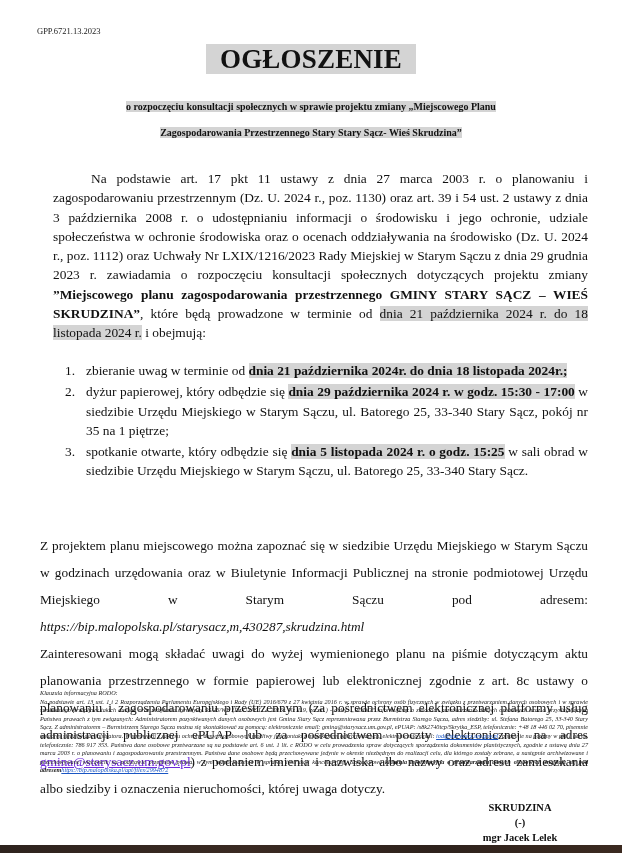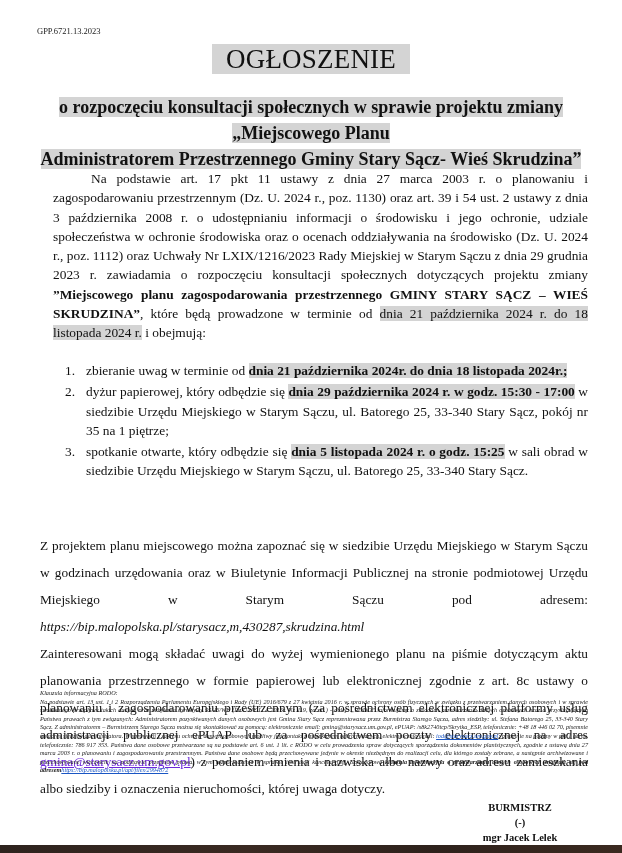--- a/index.html
+++ b/index.html
@@ -1,22 +1,22 @@
 <!DOCTYPE html>
 <html><head>
 <meta charset="utf-8">
 <style>
   html, body { margin: 0; padding: 0; background: #ffffff; }
   body { width: 622px; height: 853px; position: relative; overflow: hidden;
          font-family: "Liberation Serif", "DejaVu Serif", serif; color: #111; }
   .page { position: absolute; left: 0; top: 0; width: 500px; height: 845px; background: #fff; }
   .ref { position: absolute; left: 37px; top: 26px; font-size: 8.5px; color: #222; }
   .title { position: absolute; left: 0; width: 622px; top: 44px; text-align: center; }
-  .title span { display: inline-block; font-weight: normal; font-size: 27px; background: #d4d4d4; padding: 0 14px; letter-spacing: 0.2px; line-height: 30px; }
-  .subtitle { position: absolute; left: 30px; width: 562px; top: 94px; text-align: center; font-weight: bold; font-size: 18px; line-height: 26px; }
+  .title span { display: inline-block; font-weight: bold; font-size: 27px; background: #d4d4d4; padding: 0 14px; letter-spacing: 0.2px; line-height: 30px; }
+  .subtitle { position: absolute; left: 30px; width: 562px; top: 94px; text-align: center; font-weight: bold; font-size: 10px; line-height: 26px; }
   .hl { background: #d4d4d4; }
   .body-par { position: absolute; left: 53px; width: 535px; font-size: 13.4px; line-height: 19.3px; text-align: justify; }
   .indent { text-indent: 38px; }
   .list { position: absolute; left: 53px; width: 535px; margin: 0; padding: 0; list-style: none; font-size: 13.4px; line-height: 19.3px; }
   .list li { position: relative; padding-left: 33px; text-align: justify; margin-bottom: 2px; }
   .list .num { position: absolute; left: 12px; top: 0; }
   .par2 { position: absolute; left: 40px; width: 548px; top: 532px; font-size: 13.3px; line-height: 27px; text-align: justify; }
   .link { color: #6d28d9; text-decoration: underline; }
   .rodo { position: absolute; left: 40px; width: 548px; top: 689px; font-size: 6.2px; line-height: 8.6px; font-style: italic; text-align: justify; color: #222; }
   .rodo .smalllink { color: #1a56c4; text-decoration: underline; }
@@ -31,21 +31,21 @@
 <div class="page">
 
   <div class="ref">GPP.6721.13.2023</div>
 
   <div class="title">
     <span>OGŁOSZENIE</span>
   </div>
 
   <div class="subtitle">
     <span class="hl">o rozpoczęciu konsultacji społecznych w sprawie projektu zmiany „Miejscowego Planu</span><br>
-    <span class="hl">Administratorem Przestrzennego Gminy Stary Sącz- Wieś Skrudzina”</span>
+    <span class="hl">Zagospodarowania Przestrzennego Stary Stary Sącz- Wieś Skrudzina”</span>
   </div>
 
   <div class="body-par indent" style="top:169px;"><span>Na podstawie art. 17 pkt 11 ustawy z dnia 27 marca 2003 r. o planowaniu i zagospodarowaniu przestrzennym (Dz. U. 2024 r., poz. 1130) oraz art. 39 i 54 ust. 2 ustawy z dnia 3 października 2008 r. o udostępnianiu informacji o środowisku i jego ochronie, udziale społeczeństwa w ochronie środowiska oraz o ocenach oddziaływania na środowisko (Dz. U. 2024 r., poz. 1112) oraz Uchwały Nr LXIX/1216/2023 Rady Miejskiej w Starym Sączu z dnia 29 grudnia 2023 r. zawiadamia o rozpoczęciu konsultacji społecznych dotyczących projektu zmiany </span><b>”Miejscowego planu zagospodarowania przestrzennego GMINY STARY SĄCZ – WIEŚ SKRUDZINA”</b><span>, które będą prowadzone w terminie od </span><span class="hl">dnia 21 października 2024 r. do 18 listopada 2024 r.</span><span> i  obejmują:</span></div>
 
   <ul class="list" style="top:361px;">
     <li>
       <span class="num">1.</span>
       <span>zbieranie uwag w terminie od </span><b class="hl">dnia 21 października 2024r. do dnia 18 listopada 2024r.;</b><span></span>
     </li>
     <li>
@@ -56,19 +56,19 @@
       <span class="num">3.</span>
       <span>spotkanie otwarte, który odbędzie się </span><b class="hl">dnia 5 listopada 2024 r. o godz. 15:25</b><span> w  sali obrad w siedzibie Urzędu Miejskiego w Starym Sączu, ul. Batorego 25, 33-340 Stary Sącz.</span>
     </li>
   </ul>
 
   <div class="par2"><span>Z projektem planu miejscowego można zapoznać się w siedzibie Urzędu Miejskiego w Starym Sączu w godzinach urzędowania oraz w Biuletynie Informacji Publicznej na stronie podmiotowej Urzędu Miejskiego w Starym Sączu pod adresem: </span><i>https://bip.malopolska.pl/starysacz,m,430287,skrudzina.html</i><br><span>Zainteresowani mogą składać uwagi do wyżej wymienionego planu na piśmie dotyczącym aktu planowania przestrzennego w formie papierowej lub elektronicznej zgodnie z art. 8c ustawy o  planowaniu i zagospodarowaniu przestrzennym (za pośrednictwem elektronicznej platformy usług administracji publicznej ePUAP lub za pośrednictwem poczty elektronicznej na adres </span><a class="link">gmina@starysacz.um.gov.pl</a><span>) z podaniem imienia i nazwiska albo nazwy oraz adresu zamieszkania albo siedziby i oznaczenia nieruchomości, której uwaga dotyczy.</span></div>
 
   <div class="rodo"><span>Klauzula informacyjna RODO:</span><br><span>Na podstawie art. 13 ust. 1 i 2 Rozporządzenia Parlamentu Europejskiego i Rady (UE) 2016/679 z 27 kwietnia 2016 r. w sprawie ochrony osób fizycznych w związku z przetwarzaniem danych osobowych i w sprawie swobodnego przepływu takich danych oraz uchylenia dyrektywy 95/46/WE (Dz.U.UE.L. z 2016r. Nr 119, ze zm.) - dalej: „RODO” informujemy o zasadach przetwarzania danych osobowych oraz o przysługujących Państwu prawach z tym związanych: Administratorem pozyskiwanych danych osobowych jest Gmina Stary Sącz reprezentowana przez Burmistrza Starego Sącza, adres siedziby: ul. Stefana Batorego 25, 33-340 Stary Sącz. Z administratorem – Burmistrzem Starego Sącza można się skontaktować za pomocą: elektronicznie email: gmina@starysacz.um.gov.pl, ePUAP: /s8k2740tcp/Skrytka_ESP, telefonicznie: +48 18 446 02 70, pisemnie na adres siedziby administratora. W sprawach z zakresu ochrony danych osobowych możliwy jest kontakt z inspektorem ochrony danych, elektronicznie email: </span><a class="smalllink">iod@starysacz.um.gov.pl</a><span>; pisemnie na podany w pkt 1 adres, telefonicznie: 786 917 353. Państwa dane osobowe przetwarzane są na podstawie art. 6 ust. 1 lit. c RODO w celu prowadzenia spraw dotyczących sporządzenia dokumentów planistycznych, zgodnie z ustawą dnia 27 marca 2003 r. o planowaniu i zagospodarowaniu przestrzennym. Państwa dane osobowe będą przechowywane jedynie w okresie niezbędnym do realizacji celu, dla którego zostały zebrane, a następnie archiwizowane i przechowywane wieczyście na podstawie przepisów prawa, w tym rozporządzenia w sprawie instrukcji kancelaryjnej. Szczegółowa </span><b>klauzula informacyjna o przetwarzaniu danych osobowych  znajduje się pod adresem</b><a class="smalllink">https://bip.malopolska.pl/api/files/2994872</a></div>
 
   <div class="sign">
-    <div>BURMISTRZ</div>
+    <div>SKRUDZINA</div>
     <div>(-)</div>
     <div>mgr Jacek Lelek</div>
   </div>
 </div>
 
 <div class="bottom-bar"></div>
 
 </body></html>

